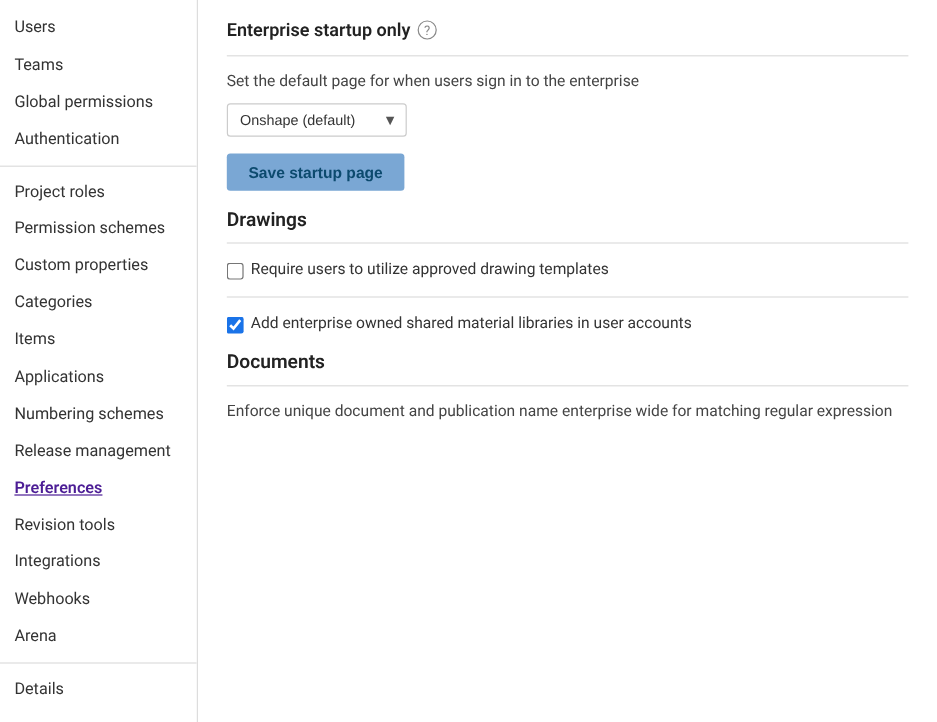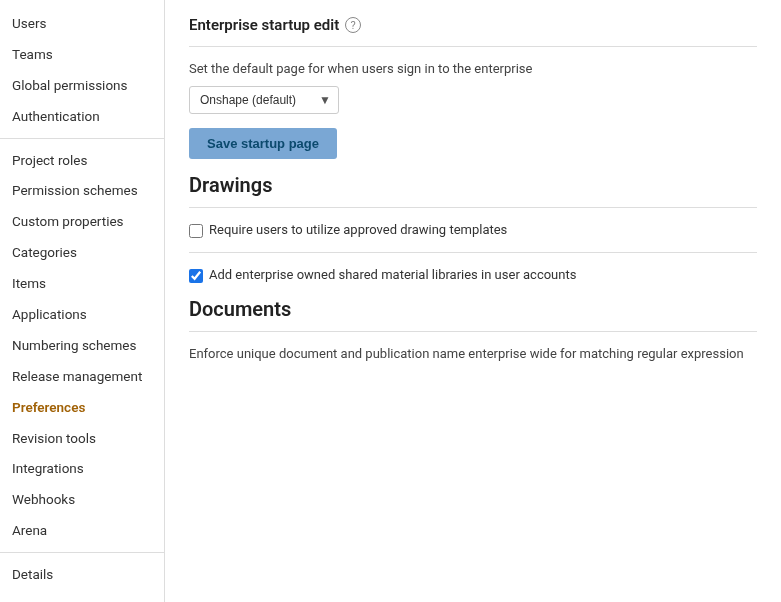--- a/index.html
+++ b/index.html
@@ -22,22 +22,23 @@
       background: #fff;
     }
     .sidebar-item {
       padding: 6px 12px;
       cursor: pointer;
       color: #333;
       font-size: 13.5px;
       line-height: 1.4;
     }
     .sidebar-item.active {
-      color: #a16207;
+      color: #4c1d95;
       font-weight: 600;
+      text-decoration: underline;
     }
     .sidebar-divider {
       border: none;
       border-top: 1px solid #ddd;
       margin: 6px 0;
     }
     .main-content {
       flex: 1;
       overflow-y: auto;
       padding: 16px 24px;
@@ -109,21 +110,21 @@
       padding: 8px 18px;
       font-size: 13px;
       cursor: pointer;
       margin-bottom: 8px;
       font-weight: bold;
     }
     .subsection {
       margin-bottom: 0;
     }
     .subsection-header {
-      font-size: 20px;
+      font-size: 16px;
       font-weight: 600;
       color: #222;
       margin-bottom: 10px;
       margin-top: 4px;
     }
     .checkbox-row {
       display: flex;
       align-items: flex-start;
       gap: 6px;
       margin-bottom: 14px;
@@ -173,21 +174,21 @@
   <hr class="sidebar-divider">
   <div id="sidebar-bottom">
       <div class="sidebar-item">Details</div>
     </div>
 </nav>
 
 <main class="main-content">
 
   <div class="content-section">
     <div class="section-header">
-      <span class="section-title">Enterprise startup edit</span>
+      <span class="section-title">Enterprise startup only</span>
       <span class="help-icon">?</span>
     </div>
     <hr class="section-divider">
     <p class="description-text">Set the default page for when users sign in to the enterprise</p>
     <div class="select-wrapper">
       <select id="startup-select"><option value="Onshape (default)">Onshape (default)</option><option value="Documents">Documents</option><option value="Home">Home</option></select>
       <span class="select-arrow">▼</span>
     </div>
     <br>
     <button class="save-button">Save startup page</button>

